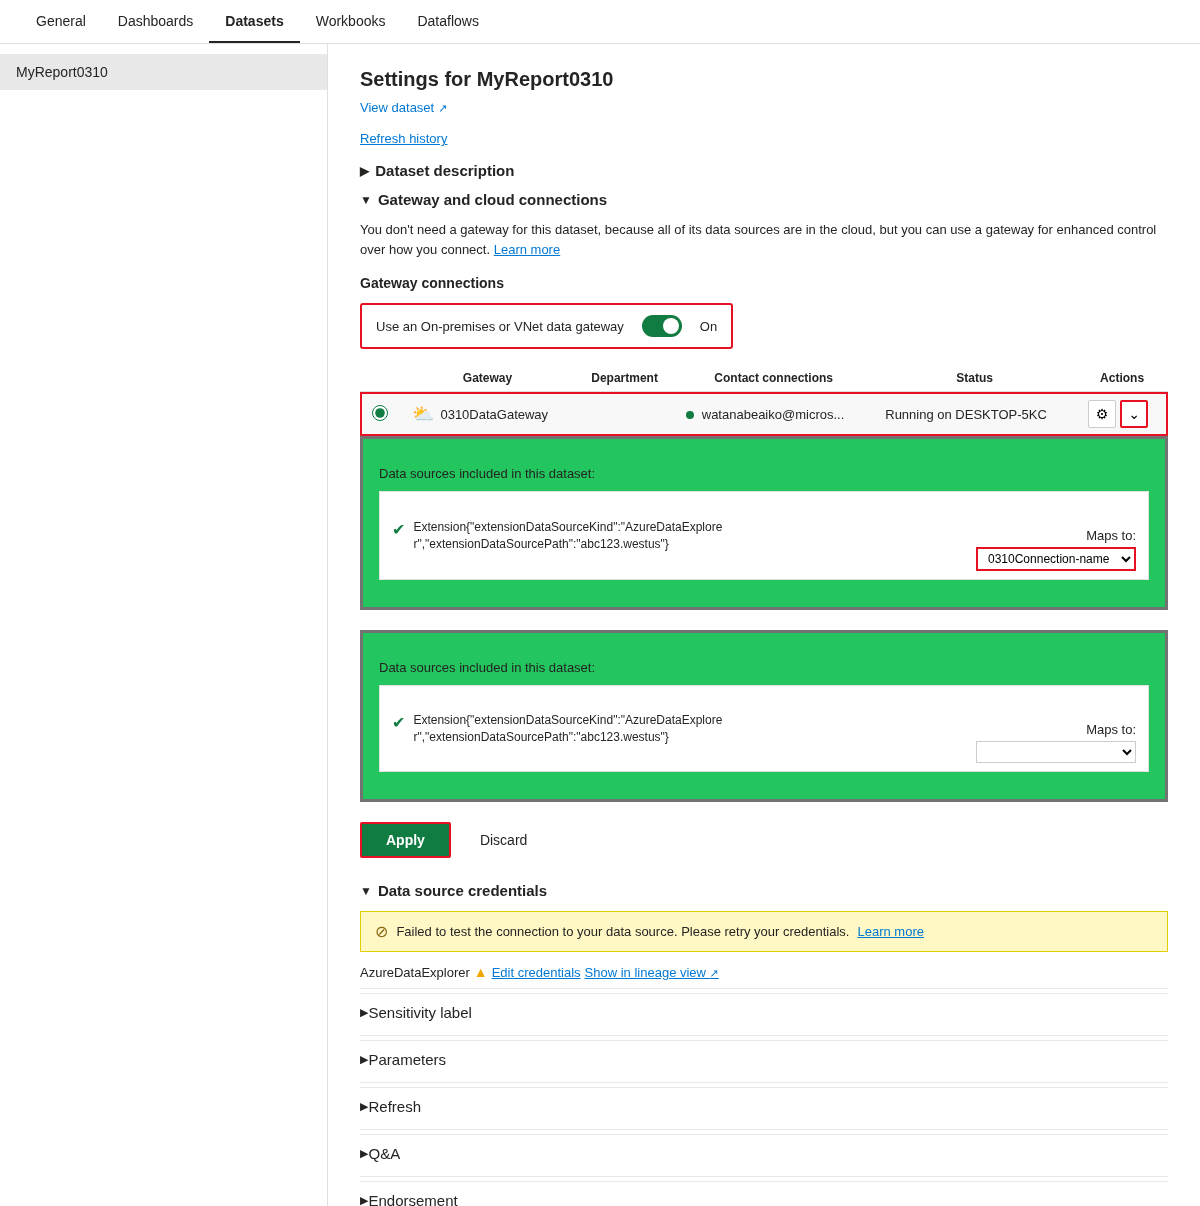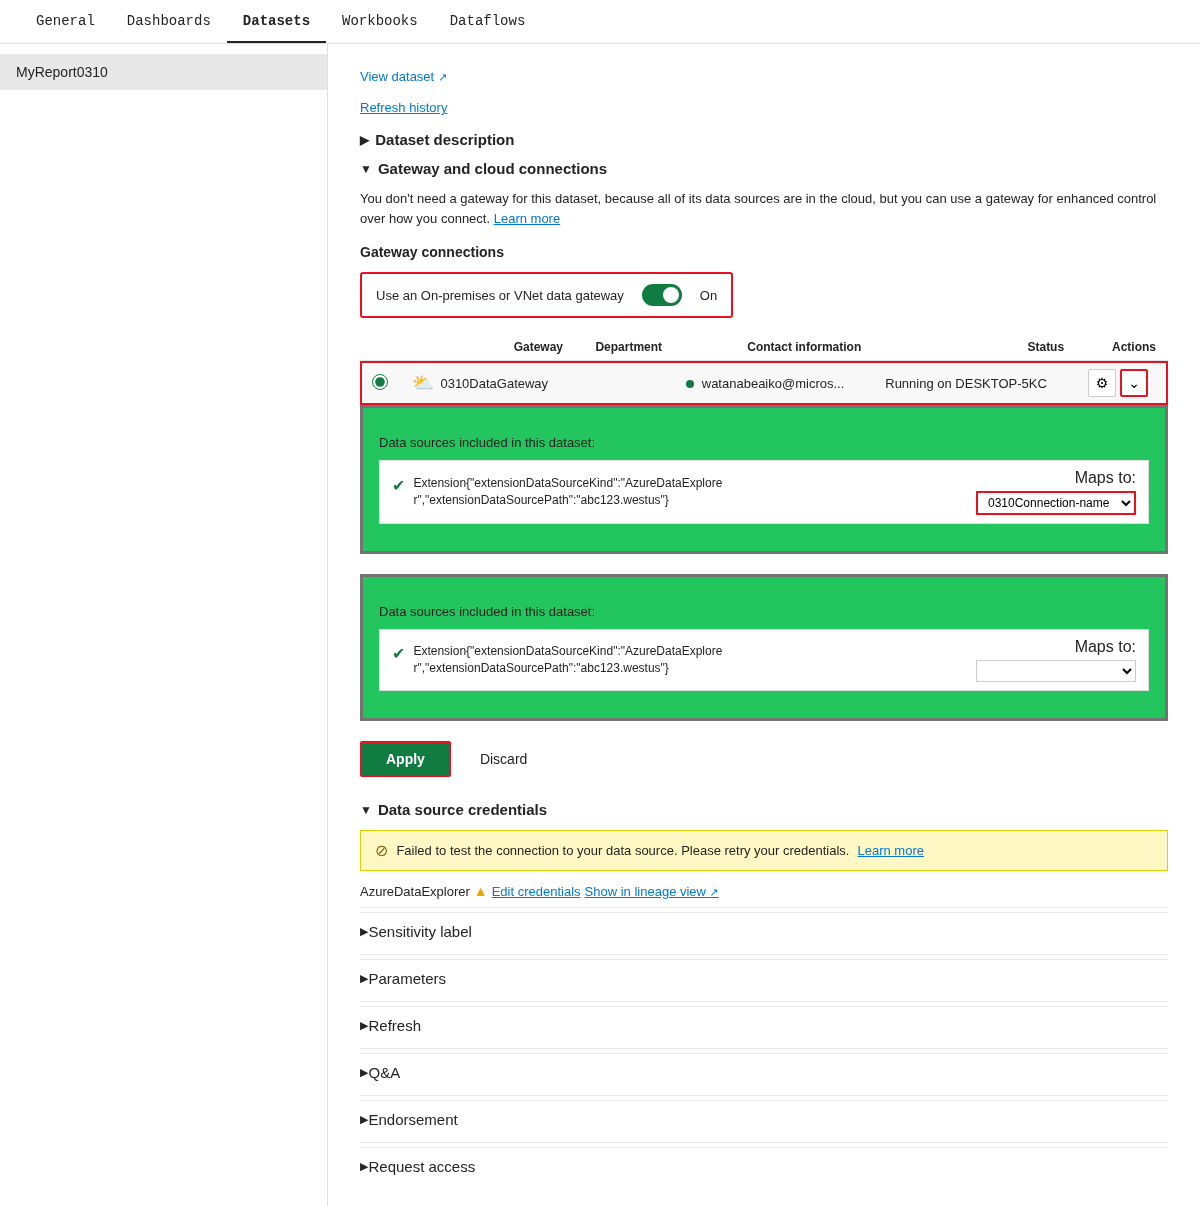--- a/index.html
+++ b/index.html
@@ -1,19 +1,19 @@
 <!DOCTYPE html>
 <html><head>
   <meta charset="utf-8">
   <style>
     * { box-sizing: border-box; margin: 0; padding: 0; }
     body { font-family: 'Segoe UI', Arial, sans-serif; font-size: 14px; color: #252423; background: #fff; }
 
     
-    .top-nav { display: flex; align-items: center; border-bottom: 1px solid #e0e0e0; padding: 0 20px; height: 44px; font-family: Liberation Mono, monospace; }
+    .top-nav { display: flex; align-items: center; border-bottom: 1px solid #e0e0e0; padding: 0 20px; height: 44px; }
     .top-nav-item { padding: 12px 16px; font-size: 14px; color: #252423; cursor: pointer; text-decoration: none; border-bottom: 2px solid transparent; margin-bottom: -1px; }
     .top-nav-item.active { color: #252423; border-bottom: 2px solid #252423; font-weight: 600; }
 
     
     .layout { display: flex; min-height: calc(100vh - 44px); }
 
     
     .sidebar { width: 328px; border-right: 1px solid #e0e0e0; padding: 10px 0; flex-shrink: 0; }
     .sidebar-item { padding: 10px 16px; font-size: 14px; cursor: pointer; background: #e8e8e8; }
 
@@ -42,21 +42,21 @@
     .toggle-box { border: 2px solid #e81123; border-radius: 3px; padding: 10px 14px; display: inline-flex; align-items: center; gap: 18px; margin-bottom: 16px; }
     .toggle-label { font-size: 13px; }
     .toggle-switch { position: relative; display: inline-block; width: 40px; height: 22px; }
     .toggle-switch input { opacity: 0; width: 0; height: 0; }
     .toggle-track { position: absolute; top: 0; left: 0; right: 0; bottom: 0; background: #107c41; border-radius: 22px; }
     .toggle-thumb { position: absolute; width: 16px; height: 16px; background: white; border-radius: 50%; top: 3px; right: 3px; transition: 0.2s; }
     .toggle-on-label { font-size: 13px; }
 
     
     .gateway-table { width: 100%; border-collapse: collapse; margin-bottom: 0; }
-    .gateway-table th { font-size: 12px; font-weight: 600; color: #252423; padding: 6px 12px; text-align: right; border-bottom: 1px solid #e0e0e0; background: #fff; }
+    .gateway-table th { font-size: 12px; font-weight: 600; color: #252423; padding: 6px 12px; text-align: center; border-bottom: 1px solid #e0e0e0; background: #fff; }
     .gateway-table td { padding: 8px 12px; font-size: 13px; vertical-align: middle; }
     .gateway-row td { background: #fff; }
     .gateway-row.selected td { background: #f8f8f8; }
 
     .radio-cell { width: 30px; }
     .radio-input { accent-color: #107c41; width: 16px; height: 16px; cursor: pointer; }
 
     .gateway-name-cell { display: flex; align-items: center; gap: 6px; }
     .gateway-icon { font-size: 18px; }
 
@@ -70,21 +70,21 @@
     
     .datasources-box { background: #22c55e; border: 3px solid #737373; padding: 27px 16px; margin-bottom: 8px; }
     .datasources-title { font-size: 13px; color: #252423; margin-bottom: 10px; }
 
     .datasource-row { display: flex; align-items: center; justify-content: space-between; background: #fff; border: 1px solid #e0e0e0; padding: 8px 12px; }
     .datasource-info { display: flex; align-items: flex-start; gap: 8px; flex: 1; }
     .check-icon { color: #107c41; font-size: 16px; margin-top: 1px; }
     .datasource-text { font-size: 12px; color: #252423; line-height: 1.4; }
 
     .maps-to-cell { display: flex; flex-direction: column; align-items: flex-end; gap: 4px; min-width: 200px; }
-    .maps-to-label { font-size: 16px; color: #252423; }
+    .maps-to-label { font-size: 13px; color: #252423; margin-top: 28px; }
     .maps-to-select { border: 2px solid #e81123; padding: 2px 6px; font-size: 12px; min-width: 160px; cursor: pointer; background: #fff; }
     .maps-to-select-plain { border: 1px solid #ccc; padding: 2px 6px; font-size: 12px; min-width: 160px; cursor: pointer; background: #fff; }
 
     
     .cloud-section { margin-top: 20px; }
     .cloud-section .subsection-title { font-weight: 600; font-size: 14px; margin-bottom: 12px; }
 
     
     .action-buttons { display: flex; gap: 12px; margin-top: 20px; margin-bottom: 24px; align-items: center; }
     .apply-btn { background: #107c41; color: #fff; border: 2px solid #e81123; padding: 8px 24px; font-size: 14px; font-weight: 600; cursor: pointer; border-radius: 2px; }
@@ -118,20 +118,21 @@
 </nav>
 
 <div class="layout">
 
   <aside class="sidebar">
     <div class="sidebar-item">MyReport0310</div>
   </aside>
 
   <main class="main">
 
+    <h1 class="page-title">Settings for MyReport0310</h1>
 
     <a href="#" class="view-link">
       <span>View dataset</span>
       <span class="external-icon">↗</span>
     </a>
 
     <a href="#" class="refresh-history">Refresh history</a>
 
     
     <div class="section-header collapsed">
@@ -164,21 +165,21 @@
       <span class="toggle-on-label">On</span>
     </div>
 
     
     <table class="gateway-table">
       <thead>
         <tr>
           <th style="width:30px;"></th>
           <th>Gateway</th>
           <th>Department</th>
-          <th>Contact information</th>
+          <th>Contact connections</th>
           <th>Status</th>
           <th>Actions</th>
         </tr>
       </thead>
       <tbody>
 
         <tr class="gateway-row selected" style="outline: 2px solid #e81123; outline-offset: -2px;">
           <td class="radio-cell">
             <input type="radio" class="radio-input" name="gateway" checked="" style="">
           </td>

